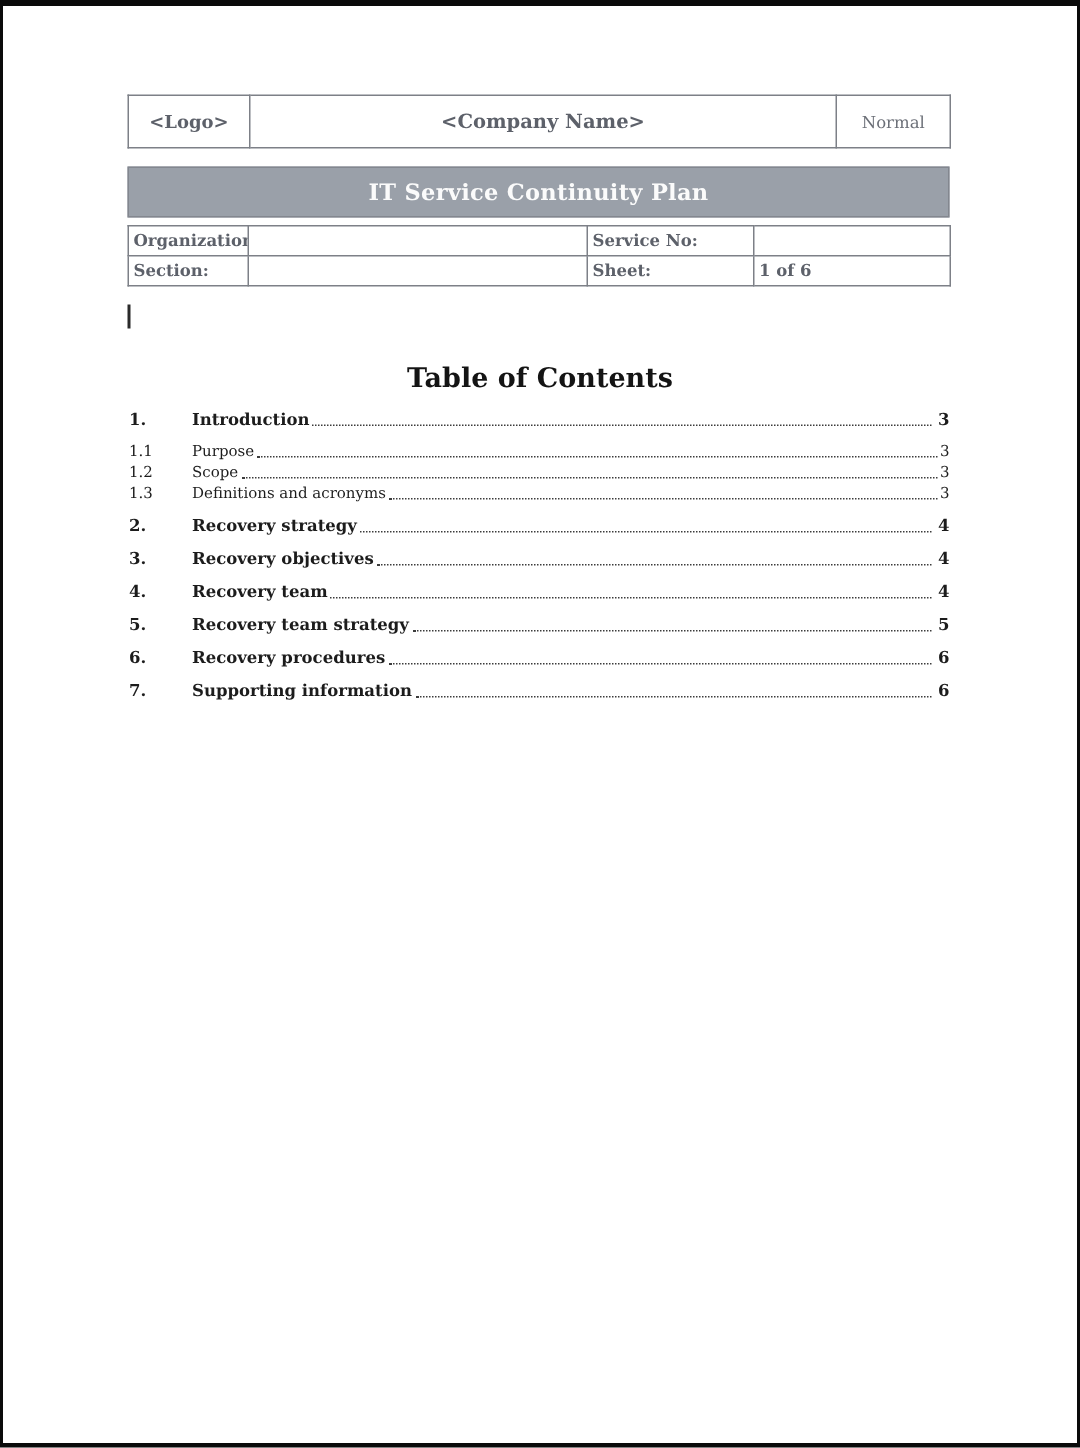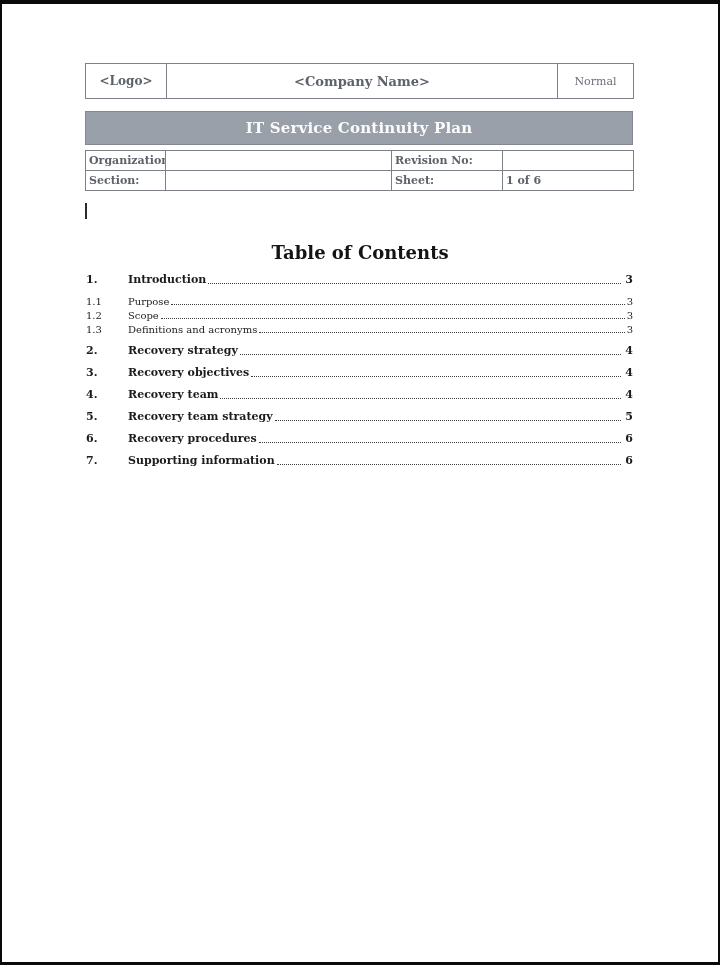--- a/index.html
+++ b/index.html
@@ -130,21 +130,21 @@
     <colgroup>
         <col style="width:80px">
         <col style="width:226px">
         <col style="width:111px">
         <col style="width:131px">
       </colgroup>
     <tbody>
         <tr>
       <td>Organization:</td>
       <td></td>
-      <td>Revision No:</td>
+      <td>Service No:</td>
       <td></td>
     </tr>
     <tr>
       <td>Section:</td>
       <td></td>
       <td>Sheet:</td>
       <td>1 of 6</td>
     </tr>
   </tbody>
     </table>

